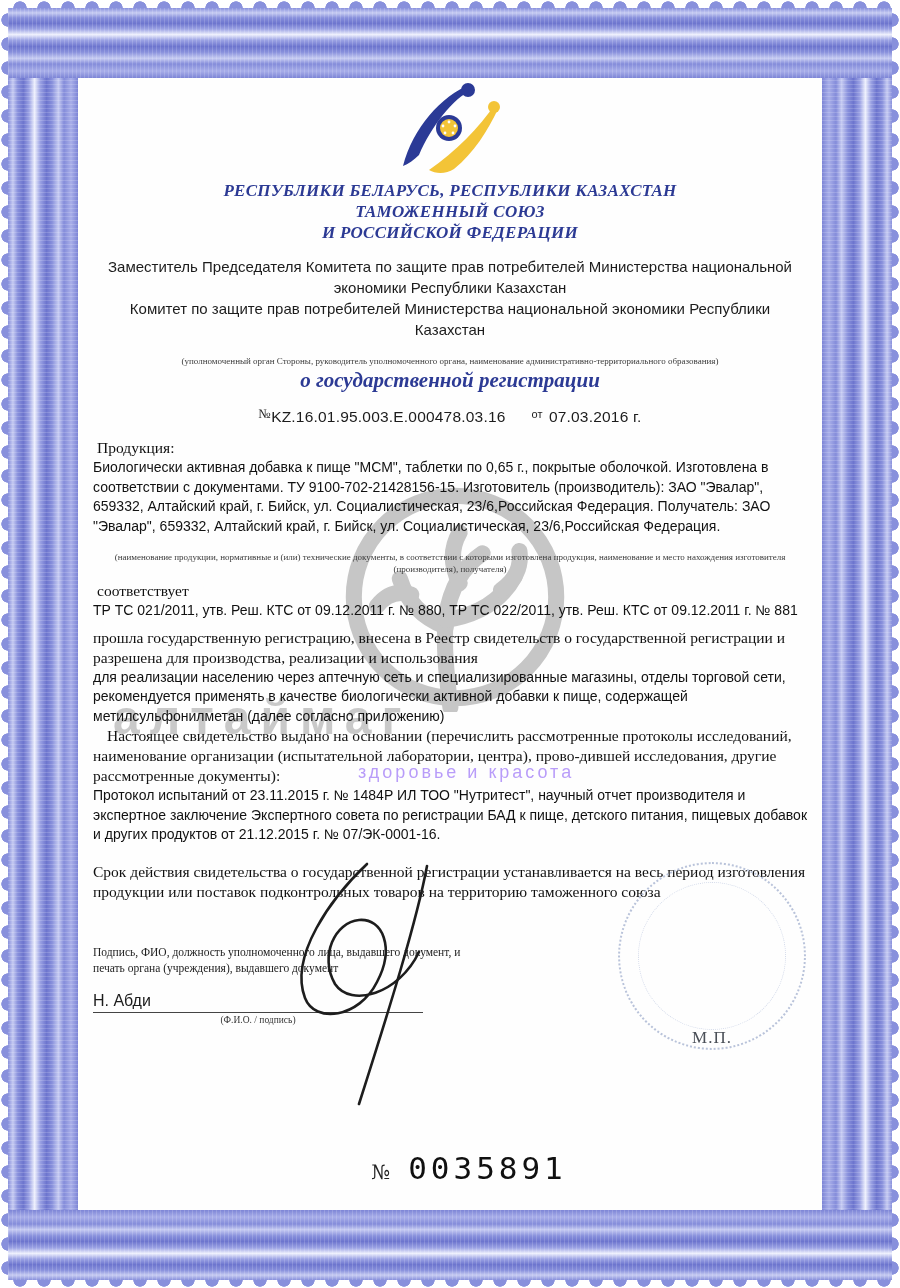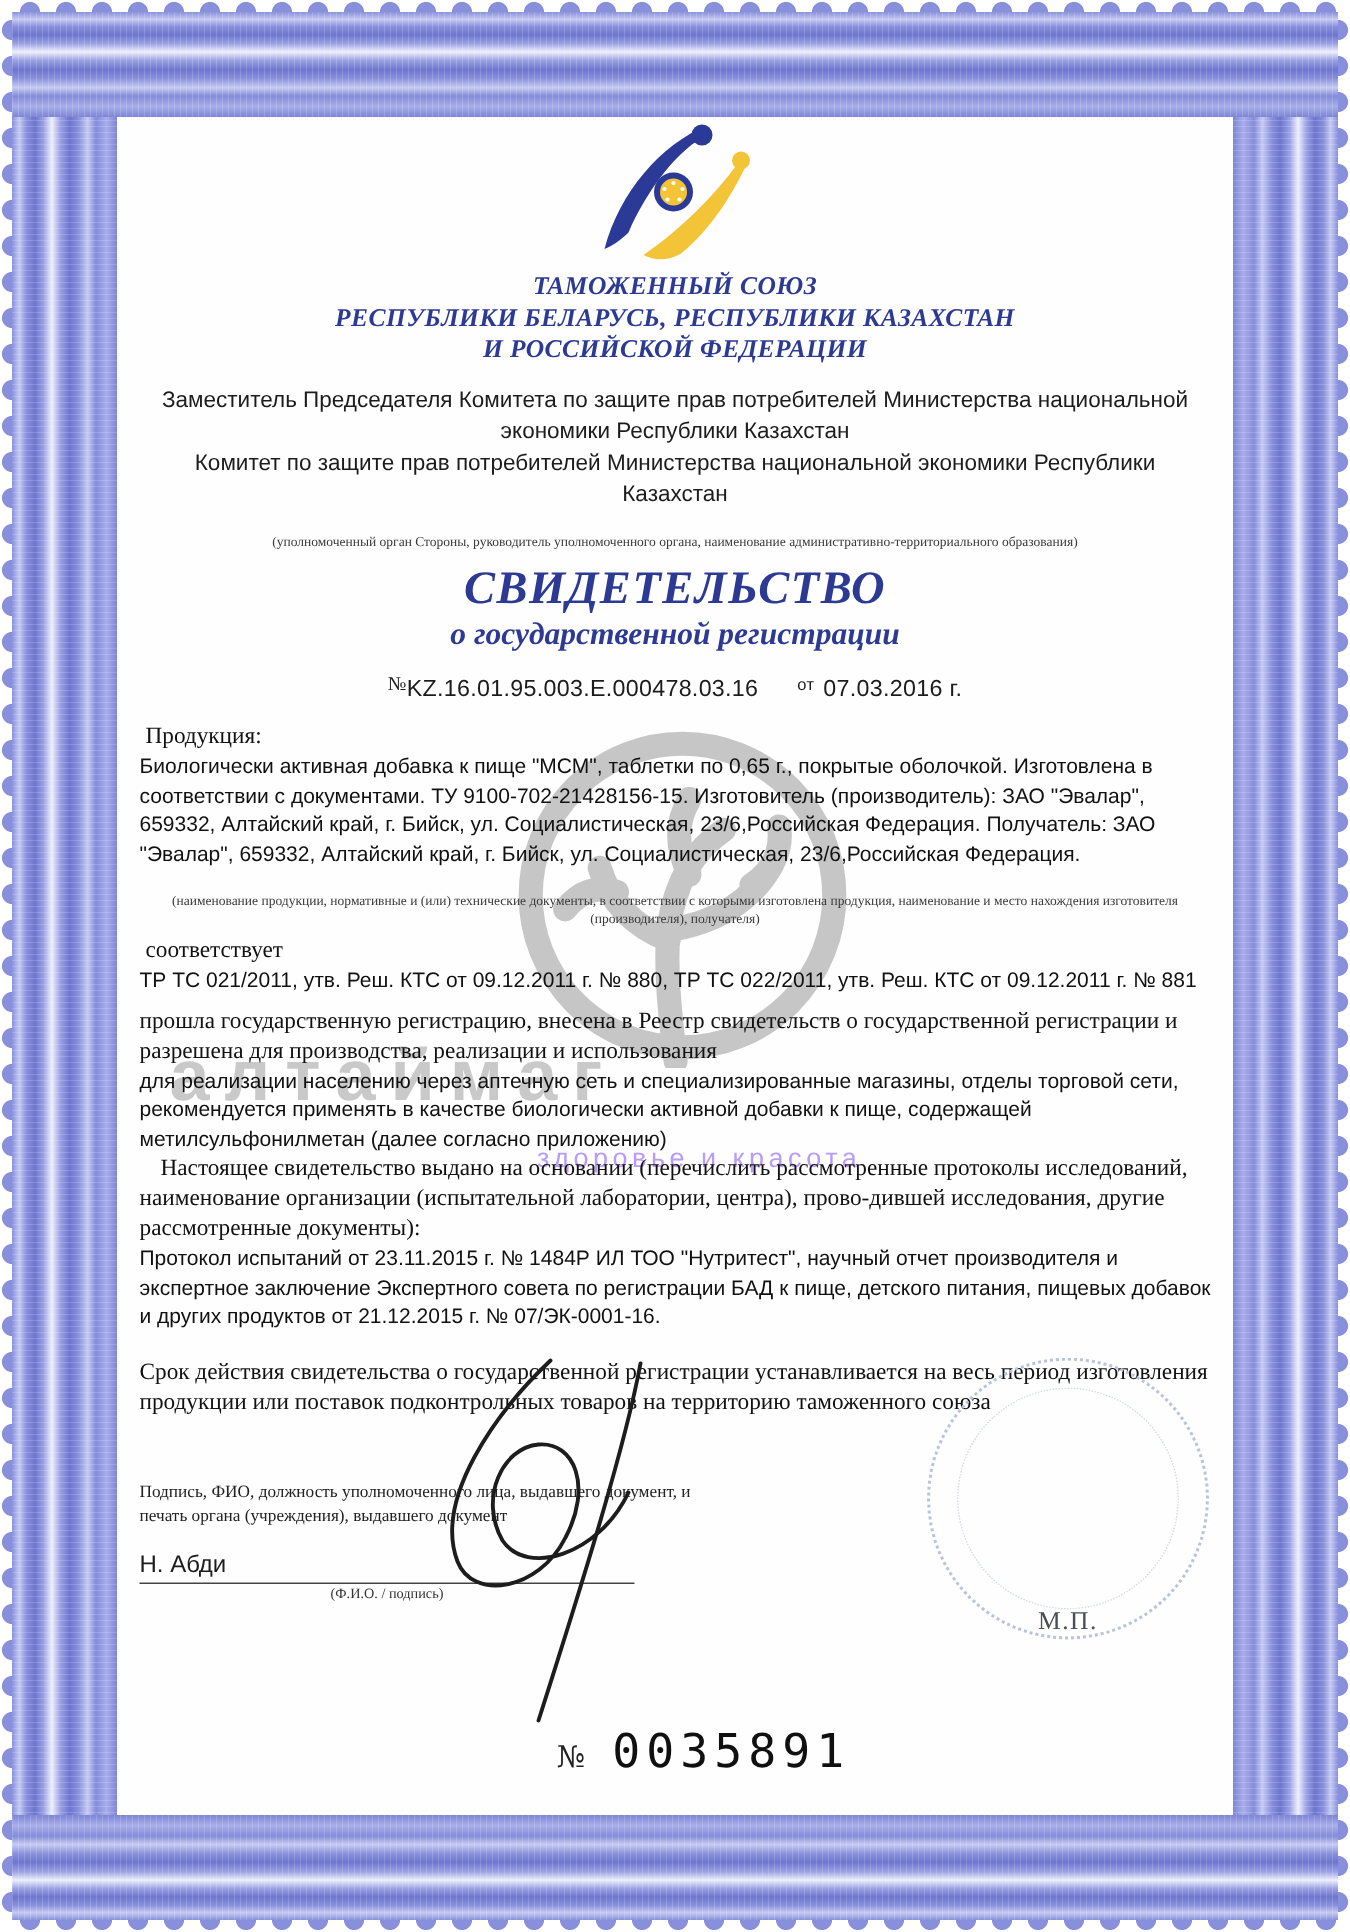--- a/index.html
+++ b/index.html
@@ -114,33 +114,32 @@
         <circle cx="74" cy="46" r="9" fill="#f3c437"></circle>
         <circle cx="74" cy="40" r="1.4" fill="#ffffff"></circle>
         <circle cx="80" cy="44" r="1.4" fill="#ffffff"></circle>
         <circle cx="78" cy="51" r="1.4" fill="#ffffff"></circle>
         <circle cx="70" cy="51" r="1.4" fill="#ffffff"></circle>
         <circle cx="68" cy="44" r="1.4" fill="#ffffff"></circle>
       </svg>
     </div>
 
     <div class="org center txt">
+      <div>РЕСПУБЛИКИ БЕЛАРУСЬ, РЕСПУБЛИКИ КАЗАХСТАН</div>
       <div>ТАМОЖЕННЫЙ СОЮЗ</div>
-      <div>РЕСПУБЛИКИ БЕЛАРУСЬ, РЕСПУБЛИКИ КАЗАХСТАН</div>
       <div>И РОССИЙСКОЙ ФЕДЕРАЦИИ</div>
     </div>
 
     <div class="committee center txt">
       <div>Заместитель Председателя Комитета по защите прав потребителей Министерства национальной экономики Республики Казахстан</div>
       <div>Комитет по защите прав потребителей Министерства национальной экономики Республики Казахстан</div>
     </div>
 
     <div class="tiny-note center txt">(уполномоченный орган Стороны, руководитель уполномоченного органа, наименование административно-территориального образования)</div>
 
-    <div class="title-main center txt">СВИДЕТЕЛЬСТВО</div>
     <div class="title-sub center txt">о государственной регистрации</div>
 
     <div class="numline center txt">
       <span class="no">№</span><span>KZ.16.01.95.003.E.000478.03.16</span><span class="ot">от</span><span>07.03.2016 г.</span>
     </div>
 
     <div class="para-serif prod-label txt">Продукция:</div>
     <div class="para-sans txt">Биологически активная добавка к пище "МСМ", таблетки по 0,65 г.,  покрытые оболочкой. Изготовлена в соответствии с документами. ТУ 9100-702-21428156-15. Изготовитель (производитель): ЗАО "Эвалар", 659332, Алтайский край, г. Бийск, ул. Социалистическая, 23/6,Российская Федерация.  Получатель: ЗАО "Эвалар", 659332, Алтайский край, г. Бийск, ул. Социалистическая, 23/6,Российская Федерация.</div>
 
     <div class="tiny-note center txt" style="max-width:700px;margin-left:auto;margin-right:auto;">(наименование продукции, нормативные и (или) технические документы, в соответствии с которыми изготовлена продукция, наименование и место нахождения изготовителя (производителя), получателя)</div>

